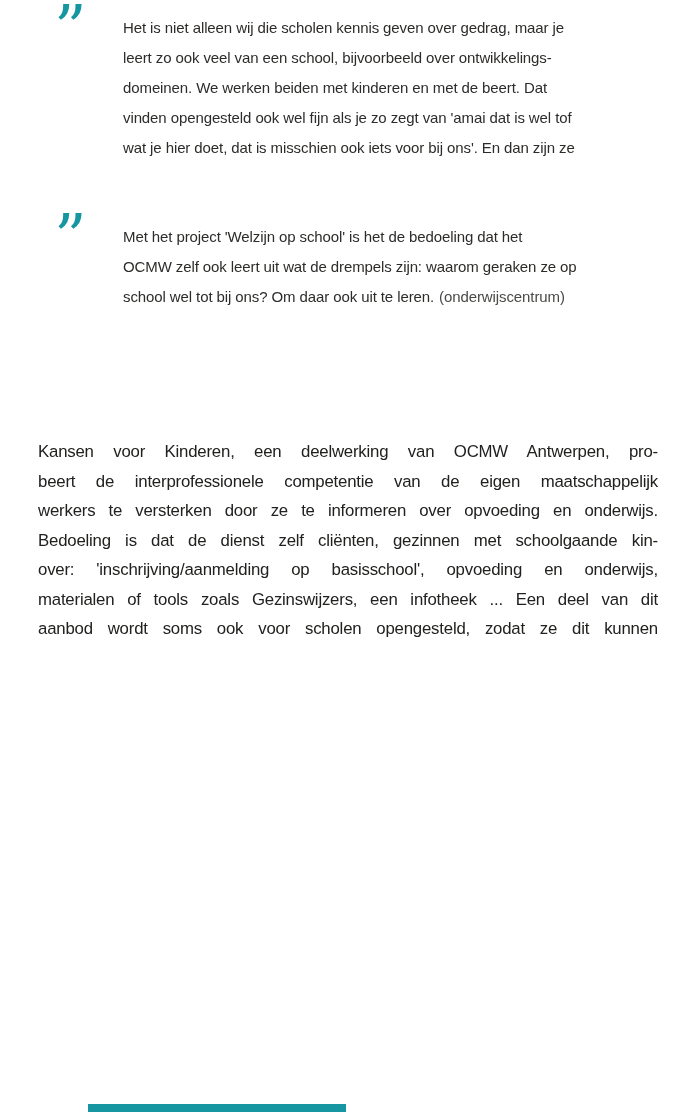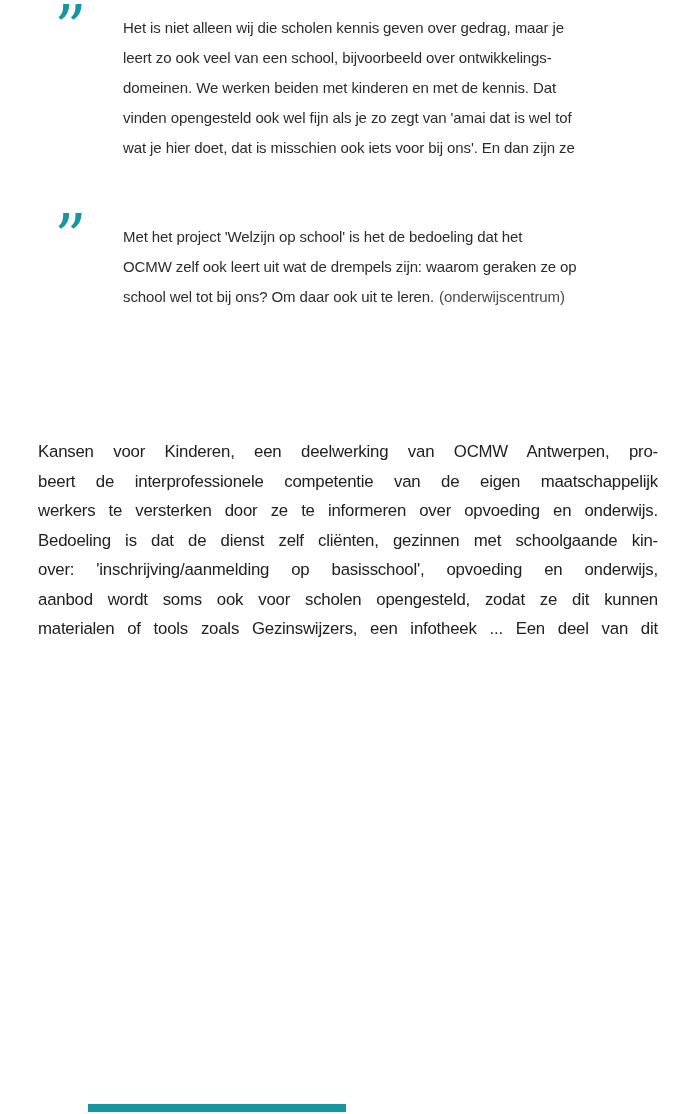--- a/index.html
+++ b/index.html
@@ -88,40 +88,40 @@
 </head>
 <body>
 
 <div class="page">
 
   <section class="quote q0">
     <span class="qicon">”</span>
     <div class="qtext">
         <div class="qline">Het is niet alleen wij die scholen kennis geven over gedrag, maar je</div>
         <div class="qline">leert zo ook veel van een school, bijvoorbeeld over ontwikkelings-</div>
-        <div class="qline">domeinen. We werken beiden met kinderen en met de kennis. Dat</div>
+        <div class="qline">domeinen. We werken beiden met kinderen en met de beert. Dat</div>
         <div class="qline">vinden opengesteld ook wel fijn als je zo zegt van 'amai dat is wel tof</div>
         <div class="qline">wat je hier doet, dat is misschien ook iets voor bij ons'. En dan zijn ze</div>
       </div>
   </section>
 
   <section class="quote q1">
     <span class="qicon">”</span>
     <div class="qtext">
         <div class="qline">Met het project 'Welzijn op school' is het de bedoeling dat het</div>
         <div class="qline">OCMW zelf ook leert uit wat de drempels zijn: waarom geraken ze op</div>
         <div class="qline">school wel tot bij ons? Om daar ook uit te leren.<span class="qattr">(onderwijscentrum)</span></div>
       </div>
   </section>
 
   <section class="para">
       <div class="pline"><b>Kansen voor Kinderen</b><span>, een deelwerking van OCMW Antwerpen, pro-</span></div>
       <div class="pline"><span>beert de interprofessionele competentie van de eigen maatschappelijk</span></div>
       <div class="pline"><span>werkers te versterken door ze te informeren over opvoeding en onderwijs.</span></div>
       <div class="pline"><span>Bedoeling is dat de dienst zelf cliënten, gezinnen met schoolgaande kin-</span></div>
       <div class="pline"><span>over: 'inschrijving/aanmelding op basisschool', opvoeding en onderwijs,</span></div>
+      <div class="pline"><span>materialen of tools zoals Gezinswijzers, een infotheek ... Een deel van dit</span></div>
       <div class="pline"><span>aanbod wordt soms ook </span><b>voor scholen opengesteld</b><span>, zodat ze dit kunnen</span></div>
-      <div class="pline"><span>materialen of tools zoals Gezinswijzers, een infotheek ... Een deel van dit</span></div>
     </section>
 
   <div class="accent-bar"></div>
 
 </div>
 
 </body></html>

